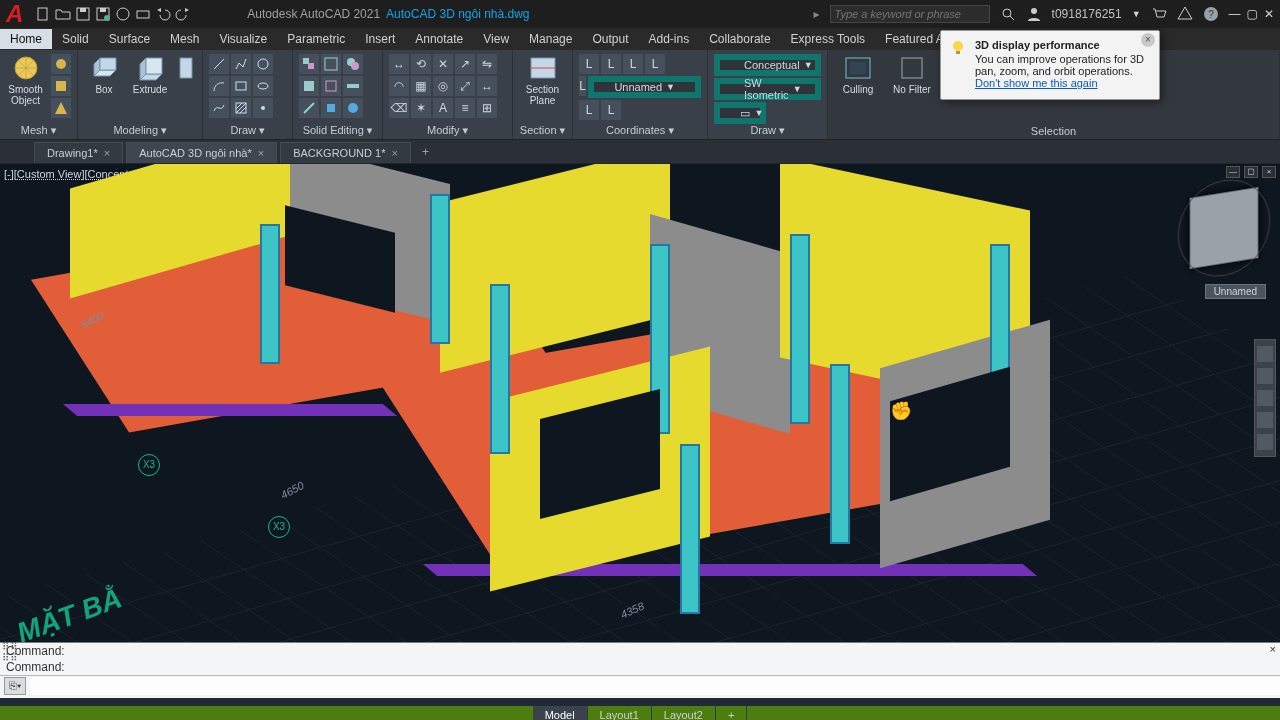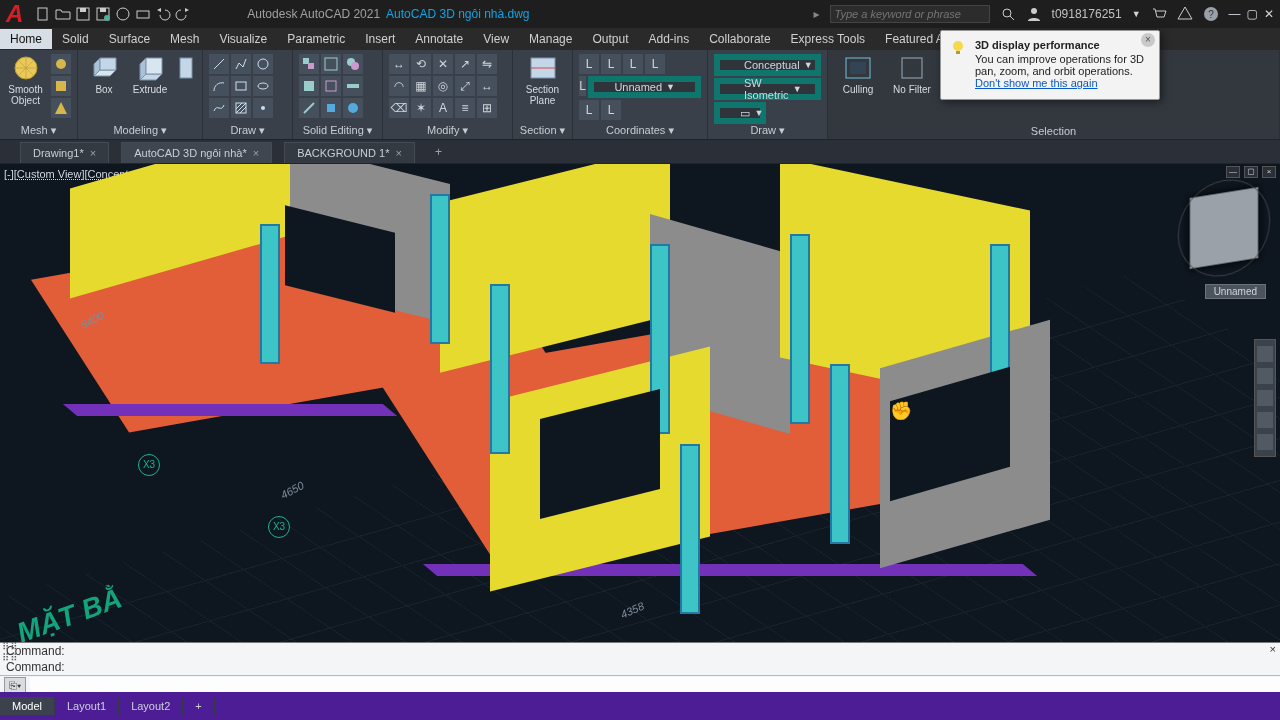--- a/index.html
+++ b/index.html
@@ -31,21 +31,21 @@
 .bigbtn { display:flex; flex-direction:column; align-items:center; gap:2px; width:48px; cursor:pointer; }
 .bigbtn svg { width:32px; height:28px; }
 .bigbtn-label { font-size:10px; color:#d7dce3; text-align:center; line-height:11px; }
 .icon-grid { display:grid; grid-template-columns:repeat(3,20px); grid-template-rows:repeat(3,20px); gap:2px; }
 .grid-ico { width:20px; height:20px; background:#46505c; display:flex; align-items:center; justify-content:center; cursor:pointer; }
 .grid-ico svg { width:14px; height:14px; }
 .dropdown-row{display:flex;align-items:center;background:#2f343b;border:6px solid #0f766e;height:22px;padding:0 20px;gap:4px;font-size:11px;color:#d0d6de;cursor:pointer;}
 .dropdown-row .arrow{margin-left:auto;font-size:9px;}
 
 
-.file-tabs { height:24px; background:#2b3038; display:flex; align-items:flex-end; padding-left:20px; gap:12px; border-bottom:1px solid #1f252c;}
+.file-tabs { height:24px; background:#2b3038; display:flex; align-items:flex-end; padding-left:34px; gap:3px; border-bottom:1px solid #1f252c;}
 .ftab { padding:4px 12px; background:#343a42; color:#c8ced6; font-size:11px; border:1px solid #444b55; border-bottom:none; cursor:pointer; display:flex; gap:6px; align-items:center;}
 .ftab.active { background:#3f4650; }
 .ftab .x{font-size:11px;color:#99a0a8;}
 .ftab-add{padding:4px 8px;color:#9aa2ab;cursor:pointer;}
 
 
 .viewport { position:absolute; left:0; right:0; top:164px; bottom:78px; background:#0e1620; overflow:hidden; }
 .view-label{position:absolute;left:4px;top:4px;font-size:11px;color:#d0d6de;}
 .view-label span{text-decoration:underline dotted;cursor:pointer;}
 .vp-winbtns{position:absolute;right:4px;top:2px;display:flex;gap:4px;}
@@ -80,21 +80,21 @@
 
 
 .cmd-area{position:absolute;left:0;right:0;bottom:22px;height:56px;background:#f4f5f6;border-top:1px solid #7a7a7a;color:#333;font-family:Consolas,monospace;font-size:12px;}
 .cmd-hist{padding:1px 6px;}
 .cmd-line{display:flex;align-items:center;border-top:1px solid #b8b8b8;height:20px;}
 .cmd-ico{width:22px;height:18px;background:#d9dde0;border:1px solid #999;margin:0 4px;display:flex;align-items:center;justify-content:center;font-size:10px;}
 .cmd-input{flex:1;border:none;background:#fdfdfd;height:18px;font-family:Consolas,monospace;font-size:12px;padding-left:4px;outline:none;}
 .grip{position:absolute;left:2px;top:-2px;font-size:10px;color:#5a5a5a;cursor:grab;letter-spacing:1px;}
 
 
-.status{position:absolute;left:0;right:0;bottom:0;height:28px;background:#4c1d95;display:flex;align-items:center;justify-content:space-between;font-size:11px;color:#ccd1d8;}
+.status{position:absolute;left:0;right:0;bottom:0;height:14px;background:#4d7c0f;display:flex;align-items:center;justify-content:space-between;font-size:11px;color:#ccd1d8;flex-direction:column;}
 .stabs{display:flex;}
 .stab{padding:3px 12px;cursor:pointer;border-right:1px solid #333a44;}
 .stab.active{background:#3b424d;color:#fff;}
 .status-right{padding-right:10px;}
 
 
 .notify{position:absolute;right:120px;top:30px;width:220px;background:#f3f3f3;color:#222;border:1px solid #969696;box-shadow:2px 2px 8px rgba(0,0,0,.5);padding:8px 10px 10px 34px;font-size:11px;border-radius:2px;z-index:50;}
 .notify .bulb{position:absolute;left:8px;top:8px;width:18px;height:18px;}
 .notify .ntitle{font-weight:bold;margin-bottom:2px;}
 .notify a{color:#0a58c7;text-decoration:underline;cursor:pointer;}

